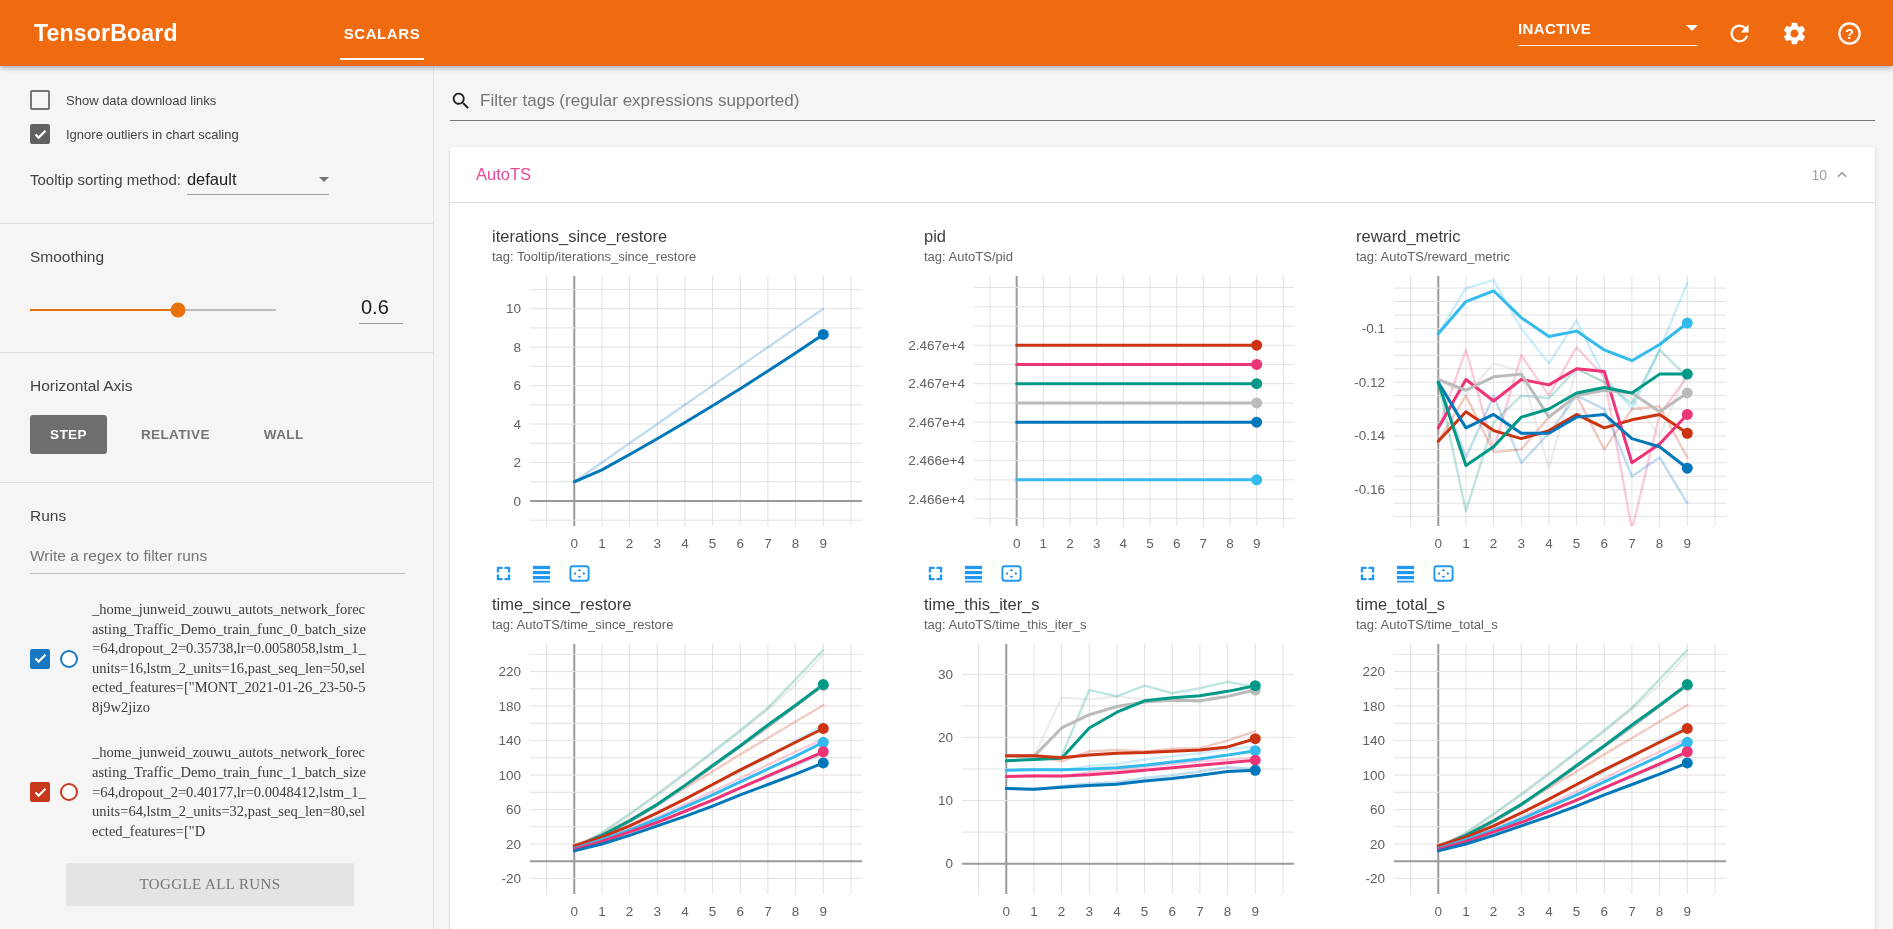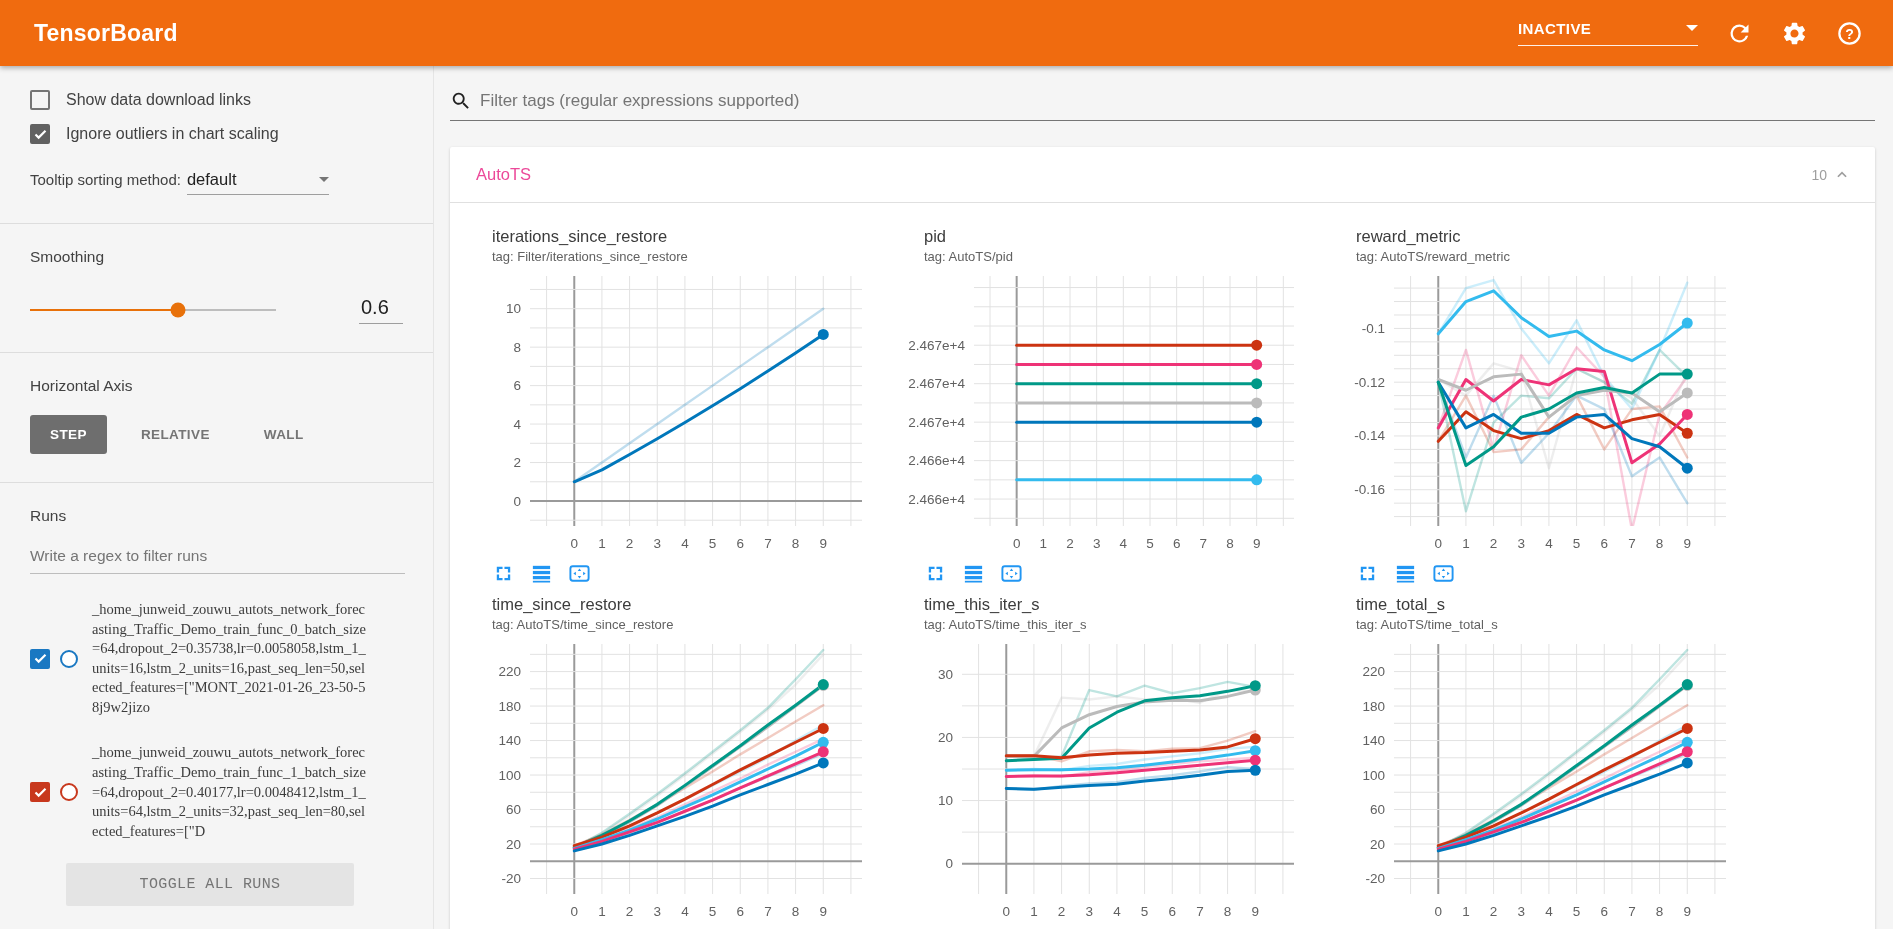--- a/index.html
+++ b/index.html
@@ -28,21 +28,21 @@
   .page { display:flex; height:863px; }
   .sidebar { width:434px; flex:none; background:#f5f5f5; border-right:1px solid #e5e5e5;
     display:flex; flex-direction:column; }
   .side-section { border-bottom:1px solid #ddd; padding:24px 30px 28px 30px; }
   .side-section:last-child { border-bottom:none; }
 
   .chk-row { display:flex; align-items:center; margin-bottom:14px; cursor:pointer; }
   .chk-box { width:20px; height:20px; border:2px solid #757575; border-radius:2px; flex:none;
     background:transparent; display:flex; align-items:center; justify-content:center; }
   .chk-box.checked { background:#616161; border-color:#616161; }
-  .chk-label { margin-left:16px; font-size:16px; color:#424242; }
+  .chk-label { margin-left:16px; font-size:13px; color:#424242; }
 
   .tooltip-row { display:flex; align-items:baseline; margin-top:26px; }
   .tooltip-label { font-size:15px; color:#424242; }
   .dd { display:flex; align-items:center; margin-left:6px; width:142px;
     border-bottom:1px solid #9e9e9e; padding-bottom:5px; cursor:pointer; }
   .dd-value { font-size:16.5px; color:#212121; }
   .dd .caret { width:0;height:0;margin-left:auto;border-left:5px solid transparent;
     border-right:5px solid transparent;border-top:5px solid #757575; }
 
   .section-label { font-size:15.5px; color:#424242; }
@@ -68,21 +68,21 @@
   .runs-filter::placeholder { color:#757575; }
   .run-item { display:flex; margin-top:26px; cursor:pointer;font-family:Liberation Serif, serif; }
   .run-controls { display:flex; align-items:center; align-self:center; gap:10px; flex:none; }
   .run-chk { width:20px; height:20px; border-radius:2px; display:flex; align-items:center;
     justify-content:center; }
   .run-radio { width:18px; height:18px; border-radius:50%; border:2px solid; background:#fff; }
   .run-name { margin-left:14px; font-size:14.5px; line-height:1.35; color:#3c3c3c;
     word-break:break-all; width:278px; }
   .toggle-all { margin-top:22px; margin-left:36px; width:288px; background:#e4e4e4;
     border:none; border-radius:2px; color:#757575; font-size:15px; letter-spacing:.4px;
-    padding:13px 0; text-align:center; cursor:pointer; font-family:Liberation Mono, monospace; }
+    padding:13px 0; text-align:center; cursor:pointer; font-family:Liberation Serif, serif; }
   .logdir { margin-top:22px; font-size:14.5px; line-height:1.4; color:#757575; word-break:break-all;
     width:300px; }
 
   
   .main { flex:1; overflow:hidden; padding:24px 18px 0 16px; }
   .tag-search { display:flex; align-items:center; border-bottom:1px solid #757575; padding-bottom:8px; }
   .tag-search svg { width:22px; height:22px; flex:none; }
   .tag-search input { border:none; outline:none; background:transparent; flex:1; margin-left:8px;
     font-size:17px; color:#424242; font-family:"Liberation Sans", sans-serif; }
   .tag-search input::placeholder { color:#757575; }
@@ -102,20 +102,21 @@
   .chart-icons { display:flex; align-items:center; gap:15px; margin:2px 0 6px 20px; }
   .chart-icons span { display:block; width:23px; height:23px; cursor:pointer; }
   .chart-icons svg { width:23px; height:23px; display:block; }
 </style>
 </head>
 <body>
 
 <header class="topbar">
   <div class="tb-title">TensorBoard</div>
   <nav class="tb-tabs">
+    <div class="tb-tab active">SCALARS</div>
   </nav>
   <div class="tb-right">
     <div class="status-select">
       <span>INACTIVE</span>
       <i class="caret-down"></i>
     </div>
     <svg class="hdr-icon" viewBox="0 0 24 24">
       <path fill="#fff" d="M17.65 6.35A7.96 7.96 0 0 0 12 4a8 8 0 1 0 7.73 10h-2.08A6 6 0 1 1 12 6c1.66 0 3.14.69 4.22 1.78L13 11h7V4l-2.35 2.35z"></path>
     </svg>
     <svg class="hdr-icon" viewBox="0 0 24 24">
@@ -215,21 +216,21 @@
       <div class="card-header">
         <span class="card-title">AutoTS</span>
         <span class="card-count">
           <span>10</span>
           <svg class="chev-up" viewBox="0 0 24 24">
             <path fill="none" stroke="#9e9e9e" stroke-width="3" d="M5 15l7-7 7 7"></path>
           </svg>
         </span>
       </div>
       <div class="charts-grid">
-          <div class="chart-cell"><div class="chart-title">iterations_since_restore</div><div class="chart-tag">tag: Filter/iterations_since_restore</div><svg width="402" height="288" viewBox="0 0 402 288">
+          <div class="chart-cell"><div class="chart-title">iterations_since_restore</div><div class="chart-tag">tag: Tooltip/iterations_since_restore</div><svg width="402" height="288" viewBox="0 0 402 288">
               <defs>
                 <clipPath id="clip0">
                   <rect x="58" y="8" width="332" height="250"></rect>
                 </clipPath>
               </defs>
               <line x1="74.60000000000001" y1="8" x2="74.60000000000001" y2="258" stroke="#e2e2e2" stroke-width="1"></line>
               <line x1="102.26666666666667" y1="8" x2="102.26666666666667" y2="258" stroke="#9a9a9a" stroke-width="2"></line>
               <line x1="129.93333333333334" y1="8" x2="129.93333333333334" y2="258" stroke="#e2e2e2" stroke-width="1"></line>
               <line x1="157.6" y1="8" x2="157.6" y2="258" stroke="#e2e2e2" stroke-width="1"></line>
               <line x1="185.26666666666665" y1="8" x2="185.26666666666665" y2="258" stroke="#e2e2e2" stroke-width="1"></line>

